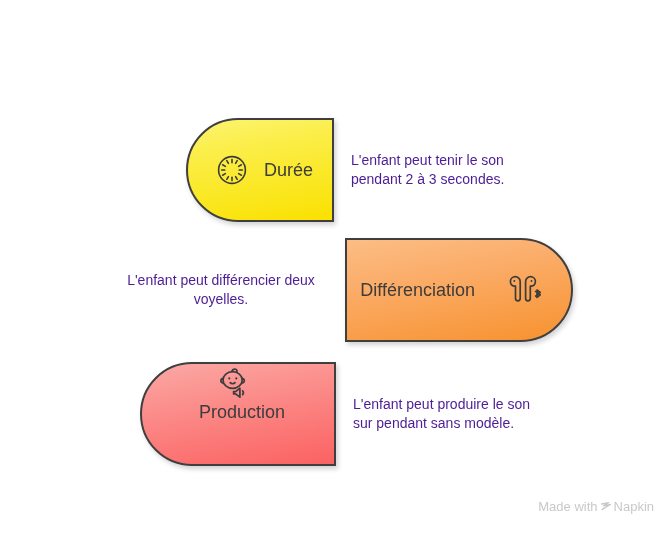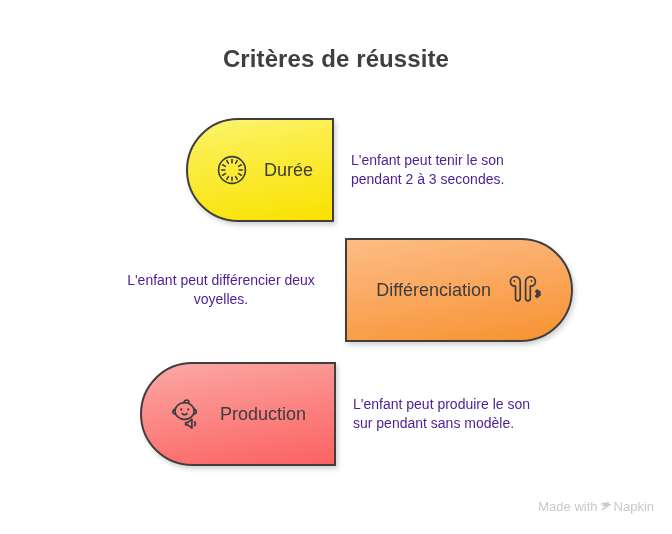--- a/index.html
+++ b/index.html
@@ -64,33 +64,35 @@
     padding-left: 26px;
     padding-right: 18px;
   }
 
   
   .pill.round-right {
     border-radius: 0 52px 52px 0;
     justify-content: flex-end;
     padding-right: 26px;
     padding-left: 10px;
+    gap: 16px;
   }
 
   .pill-duree {
     width: 148px;
     background: linear-gradient(170deg, #fcf472 0%, #fbee4a 28%, #fae100 100%);
   }
   .pill-differenciation {
     width: 228px;
     background: linear-gradient(170deg, #fcbd84 0%, #fbad6a 35%, #f7922f 100%);
   }
   .pill-production {
     width: 196px;
     background: linear-gradient(170deg, #fba9a5 0%, #fb8f8c 35%, #fb6262 100%);
+    flex-direction: column;
   }
 
   .pill-label {
     font-size: 18px;
     font-weight: normal;
     color: #3c3c3c;
     white-space: nowrap;
   }
 
   .pill-icon {
@@ -122,21 +124,20 @@
     font-size: 13px;
     color: #c9c9cc;
   }
   .watermark-logo { line-height: 0; display: block; }
 </style>
 </head>
 <body>
 
 <div class="canvas">
 
-  <div class="page-title">Critères de réussite</div>
 
   <div class="row row-duree">
     <div class="pill pill-duree round-left">
       <span class="pill-icon">
         <svg width="36" height="36" viewBox="0 0 36 36" fill="none" stroke="#3c3c3c" stroke-width="1.6" stroke-linecap="round">
           <circle cx="18" cy="18" r="13.4"></circle>
           <line x1="18" y1="7.6" x2="18" y2="10.8"></line>
           <line x1="18" y1="25.2" x2="18" y2="28.4"></line>
           <line x1="7.6" y1="18" x2="10.8" y2="18"></line>
           <line x1="25.2" y1="18" x2="28.4" y2="18"></line>

